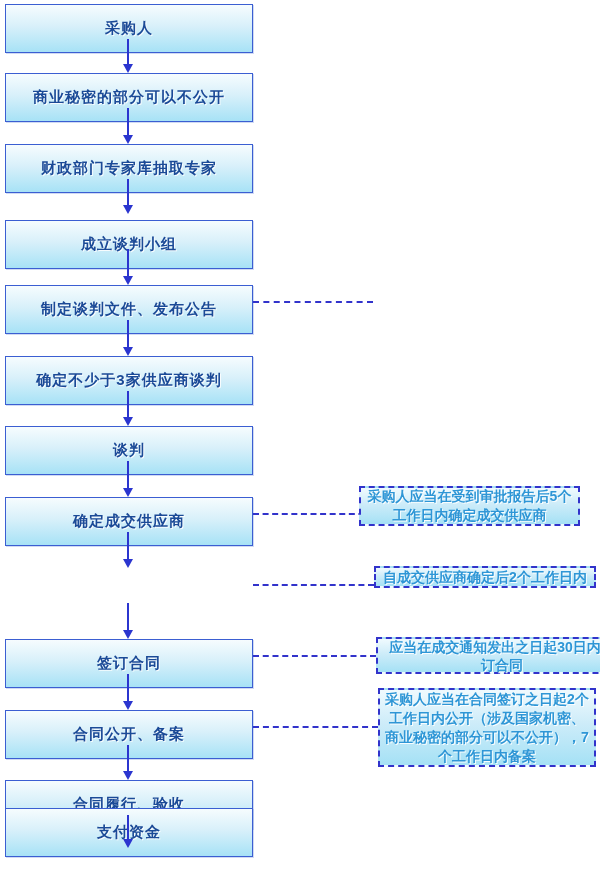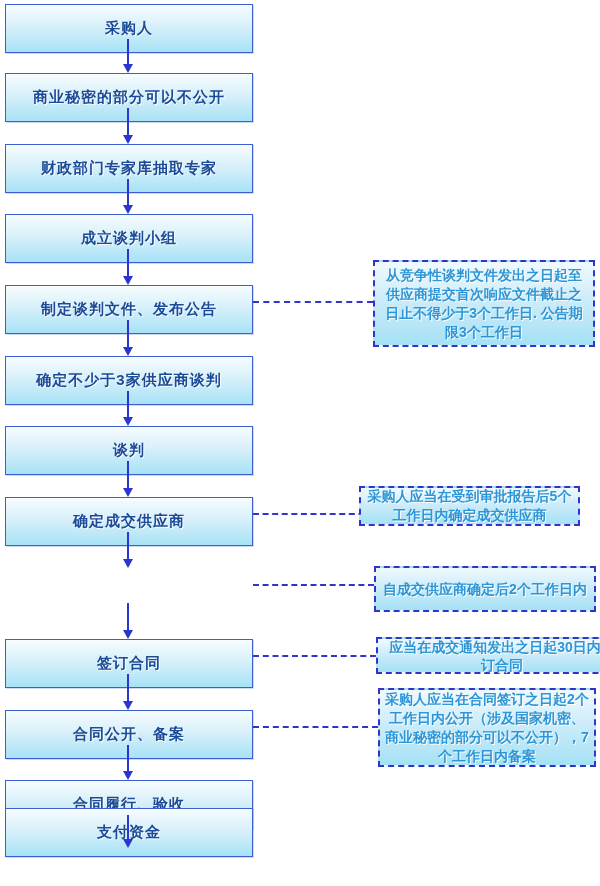--- a/index.html
+++ b/index.html
@@ -77,21 +77,21 @@
   }
 </style>
 </head>
 <body>
 
 <div id="canvas">
 
   <div class="flow-box" style="top:4px">采购人</div>
   <div class="flow-box" style="top:73px">商业秘密的部分可以不公开</div>
   <div class="flow-box" style="top:144px">财政部门专家库抽取专家</div>
-  <div class="flow-box" style="top:214px">成立谈判小组</div>
+  <div class="flow-box" style="top:220px">成立谈判小组</div>
   <div class="flow-box" style="top:285px">制定谈判文件、发布公告</div>
   <div class="flow-box" style="top:356px">确定不少于3家供应商谈判</div>
   <div class="flow-box" style="top:426px">谈判</div>
   <div class="flow-box" style="top:497px">确定成交供应商</div>
   <div class="flow-box" style="top:639px">签订合同</div>
   <div class="flow-box" style="top:710px">合同公开、备案</div>
   <div class="flow-box" style="top:780px">合同履行、验收</div>
   <div class="flow-box" style="top:808px">支付资金</div>
 
   <div class="arrow" style="top:39px;  height:34px"></div>
@@ -106,19 +106,18 @@
   <div class="arrow" style="top:674px; height:36px"></div>
   <div class="arrow" style="top:745px; height:35px"></div>
   <div class="arrow" style="top:815px; height:33px"></div>
 
   <div class="connector" style="top:301px; left:253px; width:120px"></div>
   <div class="connector" style="top:513px; left:253px; width:121px"></div>
   <div class="connector" style="top:584px; left:253px; width:121px"></div>
   <div class="connector" style="top:655px; left:253px; width:123px"></div>
   <div class="connector" style="top:726px; left:253px; width:125px"></div>
 
-  <div class="note-box" style="left:373px; top:260px; width:222px; height:87px">从竞争性谈判文件发出之日起至供应商提交首次响应文件截止之日止不得少于3个工作日. 公告期限3个工作日</div>
   <div class="note-box" style="left:359px; top:486px; width:221px; height:40px">采购人应当在受到审批报告后5个工作日内确定成交供应商</div>
-  <div class="note-box" style="left:374px; top:566px; width:222px; height:46px; line-height:18px">自成交供应商确定后2个工作日内</div>
+  <div class="note-box" style="left:374px; top:566px; width:222px; height:22px; line-height:18px">自成交供应商确定后2个工作日内</div>
   <div class="note-box" style="left:376px; top:637px; width:252px; height:37px; line-height:18px">应当在成交通知发出之日起30日内签订合同</div>
   <div class="note-box" style="left:378px; top:688px; width:218px; height:79px">采购人应当在合同签订之日起2个工作日内公开（涉及国家机密、商业秘密的部分可以不公开），7个工作日内备案</div>
 
 </div>
 
 </body></html>

